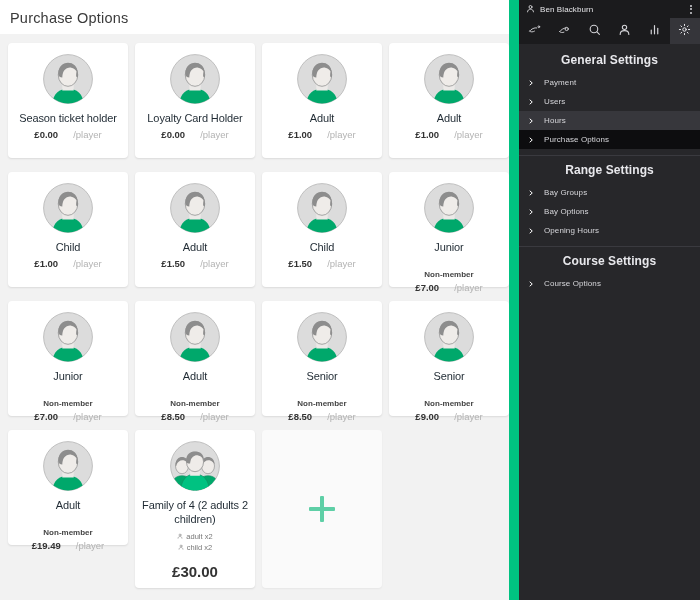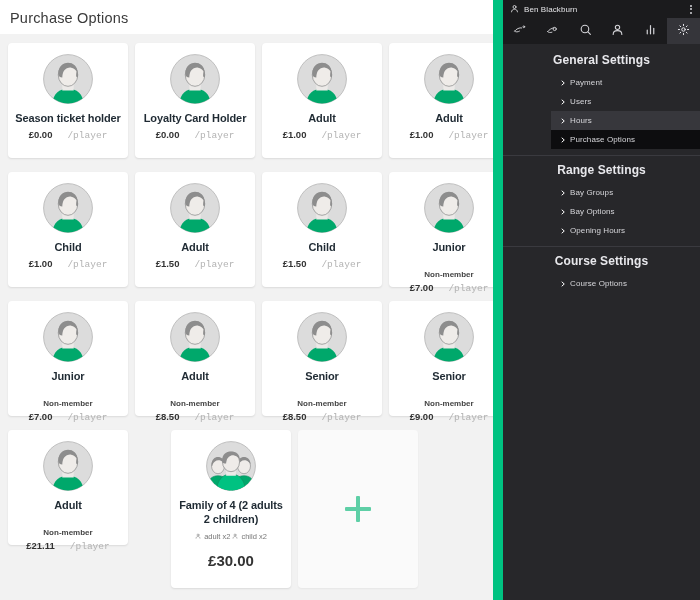--- a/index.html
+++ b/index.html
@@ -40,40 +40,40 @@
     width: 120px; height: 115px;
     background: #ffffff;
     border-radius: 4px;
     box-shadow: 0 1px 2px rgba(0,0,0,.10);
     display: flex;
     flex-direction: column;
     align-items: center;
     padding-top: 10px;
     position: relative;
   }
-  .card.tall { height: 158px; margin-left: 36px; }
+  .card.tall { height: 158px; }
   .card.placeholder {
     background: #fafafa;
     box-shadow: 0 1px 2px rgba(0,0,0,.05);
     justify-content: center;
     align-items: center;
     padding-top: 0;
   }
   .plus-icon { width: 26px; height: 26px; position: relative; }
   .plus-icon::before, .plus-icon::after {
     content: ""; position: absolute; background: #5ecfa6; border-radius: 1px;
   }
   .plus-icon::before { left: 11px; top: 0; width: 4px; height: 26px; }
   .plus-icon::after  { top: 11px; left: 0; height: 4px; width: 26px; }
 
   
   .avatar { width: 52px; height: 52px; flex: none; }
   .card-title {
     font-size: 11px;
-    font-weight: bold;
+    font-weight: normal;
     color: #1f2a33;
     text-align: center;
     line-height: 1.25;
     margin-top: 7px;
     padding: 0 4px;
     letter-spacing: -.1px;
   }
   .card-sub {
     font-size: 8px;
     color: #444;
@@ -81,22 +81,22 @@
     margin-top: 15px;
     text-align: center;
   }
   .price-row {
     margin-top: 3px;
     font-size: 9.5px;
     text-align: center;
     white-space: nowrap;
   }
   .price { color: #333; font-weight: bold; }
-  .per { color: #b3b3b3; margin-left: 15px; font-family: Liberation Mono, monospace; }
-  .comp-list { margin-top: 5px; display: flex; flex-direction: row; gap: 2px; align-items: center; }
+  .per { color: #b3b3b3; margin-left: 15px; }
+  .comp-list { margin-top: 5px; display: flex; flex-direction: column; gap: 2px; align-items: center; }
   .comp {
     font-size: 7.5px; color: #777; display: flex; align-items: center; gap: 3px;
   }
   .comp svg { display: block; }
   .family-price {
     margin-top: 11px;
     font-size: 15px;
     color: #333;
     font-weight: bold;
     text-align: center;
@@ -104,21 +104,21 @@
 
   
   .accent-stripe {
     width: 10px; height: 600px;
     background: #00c281;
     flex: none;
   }
 
   
   .sidebar {
-    width: 197px; height: 600px;
+    width: 181px; height: 600px;
     background: #27272a;
     color: #d9d9dd;
     flex: none;
     display: flex;
     flex-direction: column;
   }
   .sb-user {
     height: 18px;
     background: #1b1b1d;
     display: flex; align-items: center;
@@ -148,28 +148,27 @@
   .sb-section-title {
     text-align: center;
     font-size: 12px;
     font-weight: bold;
     color: #e8e8ec;
     padding: 7px 0 6px;
     letter-spacing: .1px;
   }
   .sb-item {
     display: flex; align-items: center;
-    gap: 4px;
+    gap: 10px;
     height: 19px;
     padding-left: 9px;
     font-size: 8px;
     color: #d6d6da;
     cursor: pointer;
     letter-spacing: .1px;
-    margin-left: 48px;
   }
   .sb-item.hover  { background: #37373c; }
   .sb-item.active { background: #0d0d0f; }
   .chev { flex: none; display: block; }
   .sb-divider { height: 1px; background: #3a3a3f; margin: 6px 0 0 0; }
 </style>
 </head>
 <body>
 
 <div id="app">
@@ -409,21 +408,21 @@
       <path d="M32 44c12 0 19 7 20 22H12c1-15 8-22 20-22z" fill="#00a86b"></path>
       <path d="M25 36h14v10H25z" fill="#eceae8"></path>
       <ellipse cx="32" cy="27" rx="12" ry="14" fill="#efece9" stroke="#9c9c9c" stroke-width="1.1"></ellipse>
       <path d="M20 26c0-10 6-14 12-14s12 4 12 13c0 0-2-6-8-7-5-1-9 3-10 6-1 3-1 6-1 6-3 0-5-2-5-4z" fill="#8d8d8d"></path>
       <path d="M43 22c2 3 1 8 1 8l-2-1c0-3 0-5 1-7z" fill="#8d8d8d"></path>
     </g>
   </svg>
             <div class="card-title">Adult</div>
             <div class="card-sub">Non-member</div>
             <div class="price-row">
-      <span class="price">£21.11</span><span class="per">/player</span></div>
+      <span class="price">£19.49</span><span class="per">/player</span></div>
           </div>
           <div class="card tall">
             <svg class="avatar" viewBox="0 0 64 64">
     <circle cx="32" cy="32" r="30" fill="#dcdcdc" stroke="#bdbdbd" stroke-width="1.2"></circle>
     <clipPath id="c2">
                 <circle cx="32" cy="32" r="30"></circle>
               </clipPath>
     <g clip-path="url(#c2)">
       <path d="M16 44c9 0 14 6 15 18H2c1-12 5-18 14-18z" fill="#00a86b" stroke="#0f8f63" stroke-width=".8"></path>
       <ellipse cx="16" cy="32" rx="8" ry="9.5" fill="#efece9" stroke="#9c9c9c" stroke-width="1"></ellipse>

